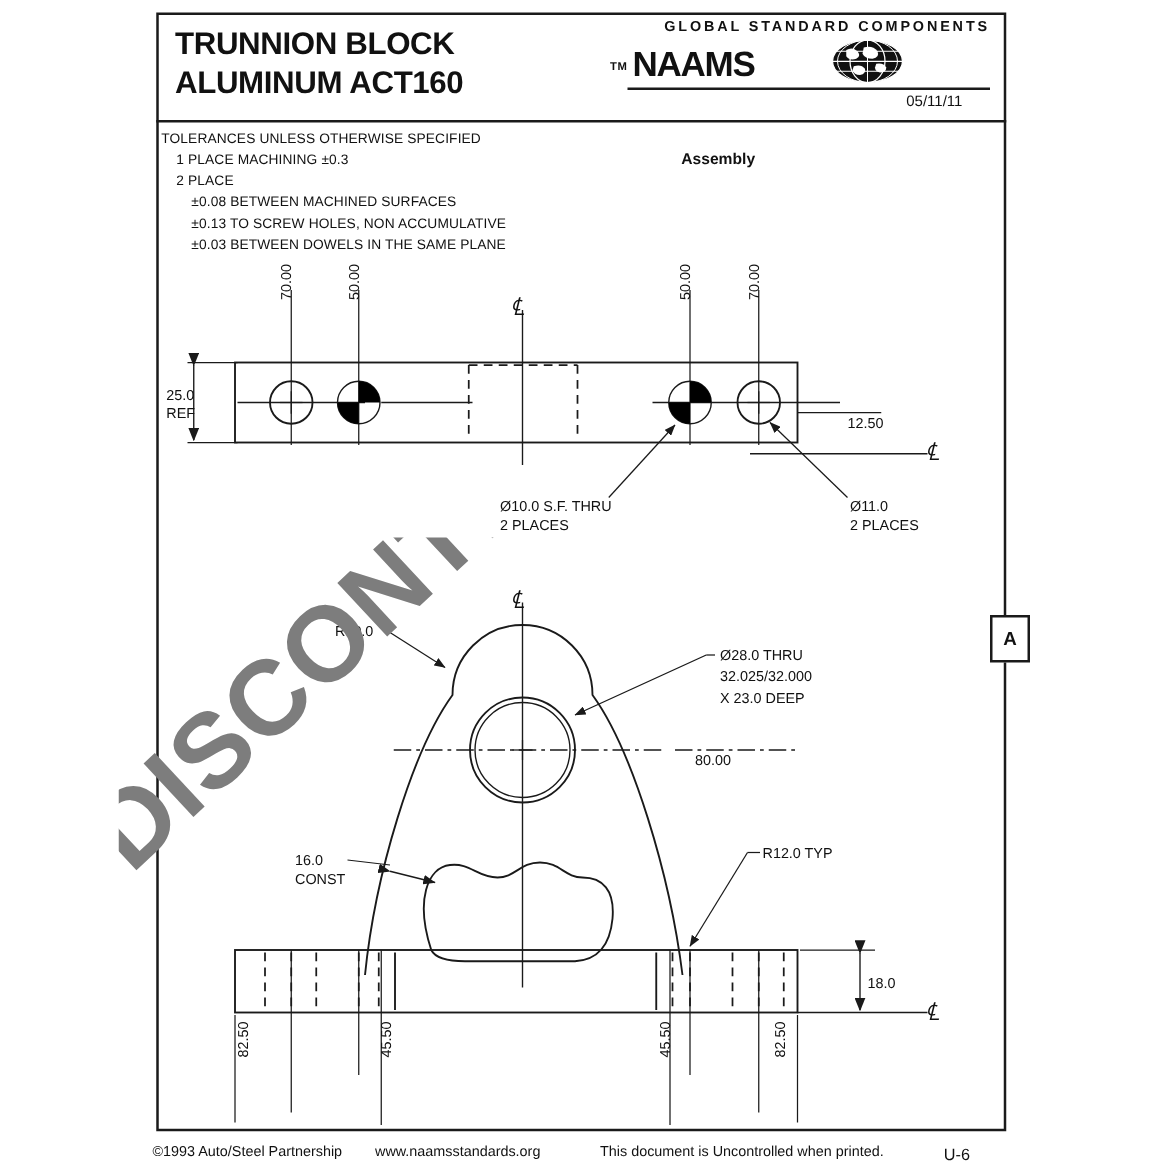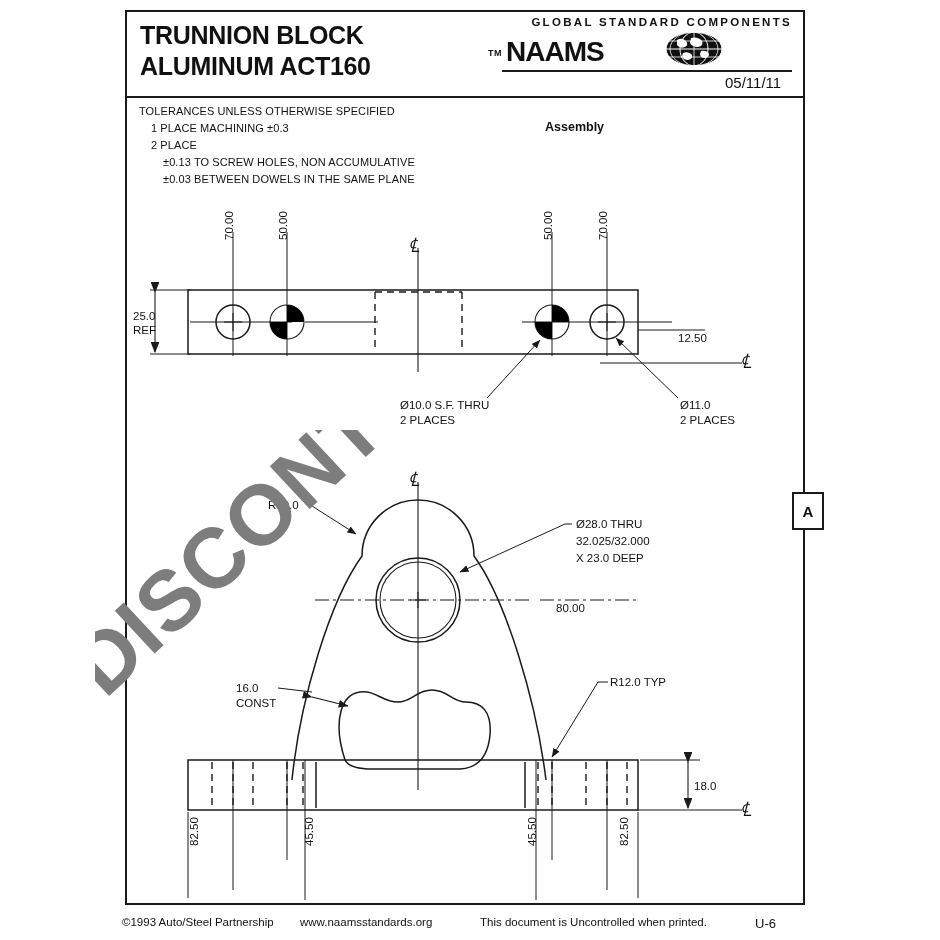--- a/index.html
+++ b/index.html
@@ -21,24 +21,24 @@
 
   .logoblock{position:absolute;left:355px;top:0px;width:325px;height:85px;}
   .gsc{position:absolute;left:22px;top:6px;width:290px;text-align:right;
        font-size:11.5px;font-weight:bold;letter-spacing:2.3px;}
   .tm{position:absolute;left:8px;top:38px;font-size:9px;font-weight:bold;letter-spacing:.5px;}
   .naams{position:absolute;left:26px;top:28px;font-size:28px;font-weight:bold;
          letter-spacing:-1px;line-height:1;}
   .globe{position:absolute;left:185px;top:21px;}
   .logorule{position:absolute;left:22px;top:60px;width:290px;height:1.6px;background:#1a1a1a;}
   .assembly{position:absolute;left:65px;top:64px;font-size:12.5px;font-weight:bold;margin-top:46px;}
-  .revdate{position:absolute;left:245px;top:64px;font-size:15px;}
-
-  
-  .notes{position:absolute;left:139px;top:103px;font-size:11px;line-height:1.55;
+  .revdate{position:absolute;left:245px;top:64px;font-size:12px;}
+
+  
+  .notes{position:absolute;left:129px;top:103px;font-size:11px;line-height:1.55;
          letter-spacing:.1px;}
   .notes div{white-space:nowrap;}
   .i1{padding-left:12px;}
   .i2{padding-left:24px;}
   .weight{padding-left:0px;padding-top:2px;}
 
   
   .revtab{position:absolute;left:792px;top:492px;width:28px;height:34px;
           border:2.2px solid #1a1a1a;background:#fff;
           display:flex;align-items:center;justify-content:center;
@@ -109,20 +109,21 @@
       <div class="logorule"></div>
       <div class="assembly">Assembly</div>
       <div class="revdate">05/11/11</div>
     </div>
   </div>
 
   <div class="notes">
     <div>TOLERANCES UNLESS OTHERWISE SPECIFIED</div>
     <div class="i1">1 PLACE MACHINING ±0.3</div>
     <div class="i1">2 PLACE</div>
+    <div class="i2">±0.08 BETWEEN MACHINED SURFACES</div>
     <div class="i2">±0.13 TO SCREW HOLES, NON ACCUMULATIVE</div>
     <div class="i2">±0.03 BETWEEN DOWELS IN THE SAME PLANE</div>
   </div>
 
   <svg class="draw" viewBox="0 0 940 940">
 
     <defs>
       <marker id="ah" markerWidth="10" markerHeight="8" refX="9" refY="4" orient="auto">
         <path d="M0,0 L10,4 L0,8 z" fill="#1a1a1a"></path>
       </marker>

